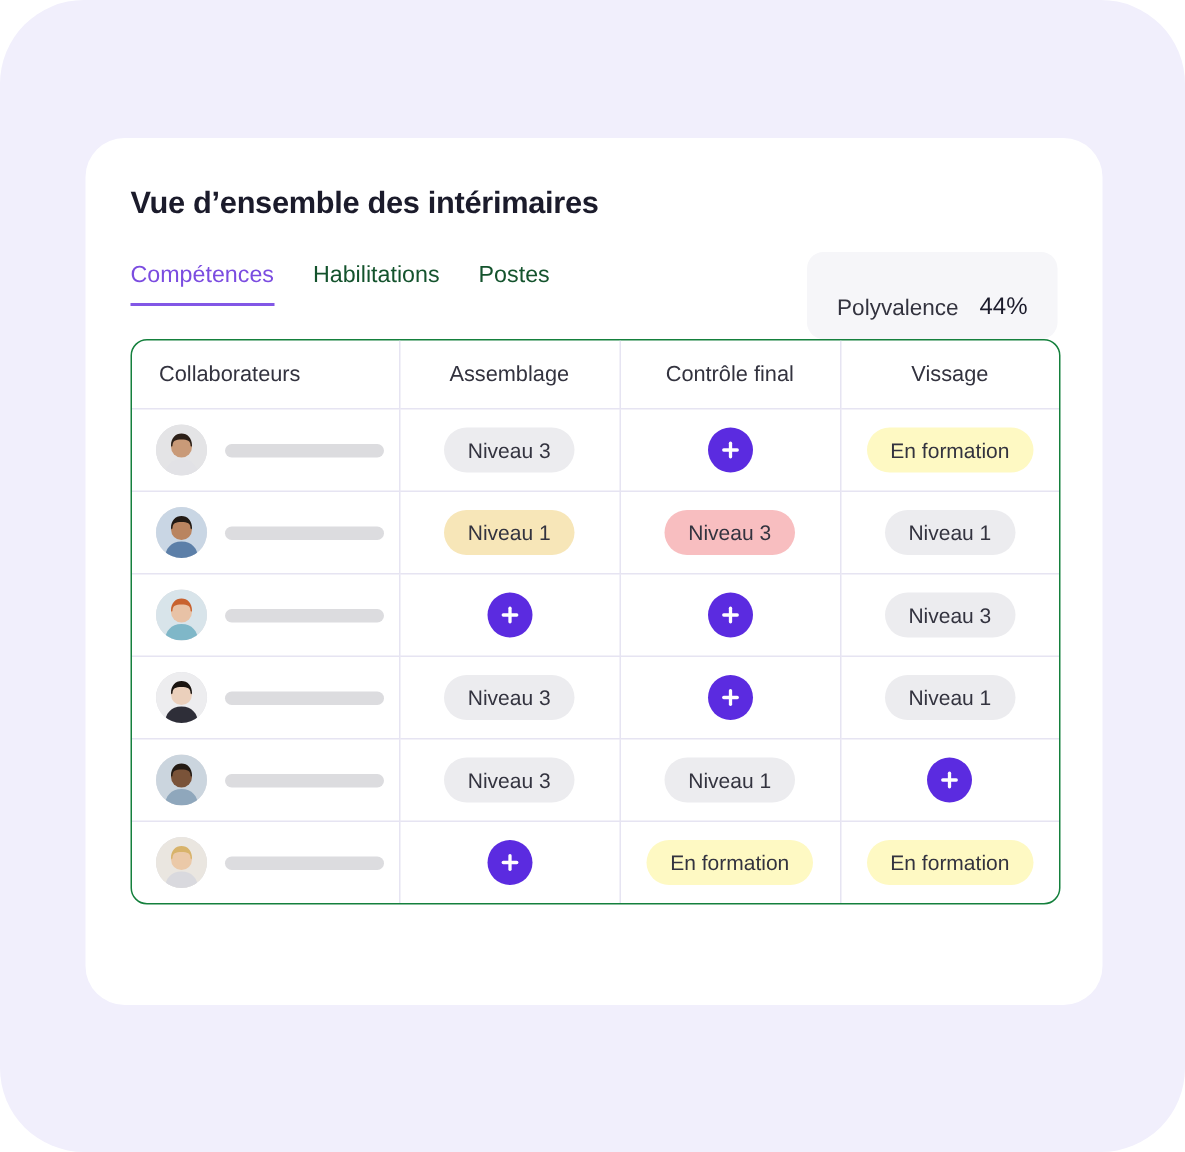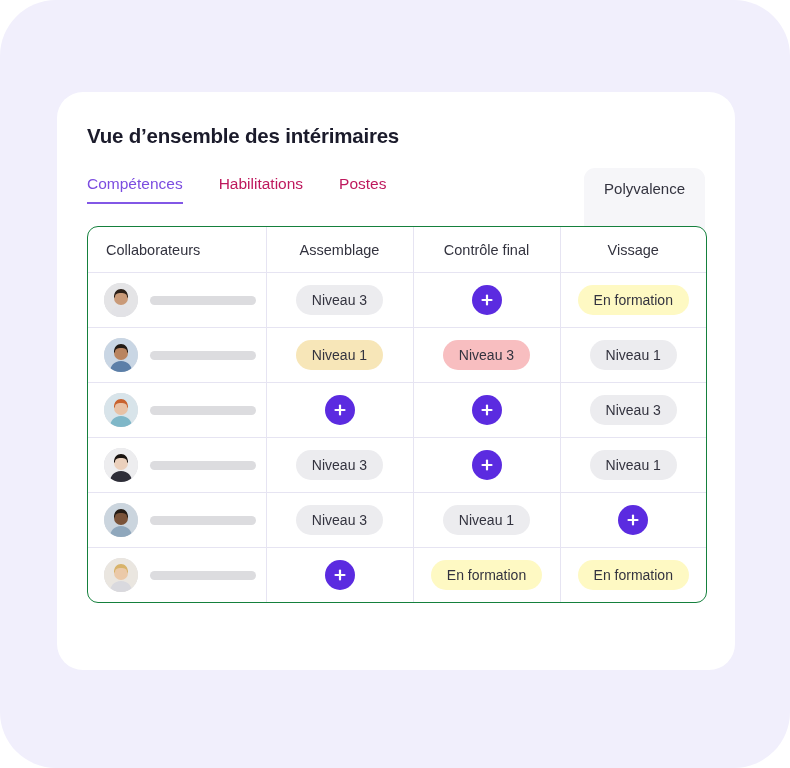--- a/index.html
+++ b/index.html
@@ -58,46 +58,45 @@
     top: 83px;
     width: 618px;
     height: 40px;
   }
   .tabs {
     position: absolute;
     left: 0;
     top: 0;
     display: flex;
     align-items: flex-start;
-    gap: 36px;
+    gap: 26px;
   }
   .tab {
     font-size: 15.5px;
-    color: #be185d;
+    color: #14532d;
     padding-bottom: 9px;
     cursor: pointer;
     white-space: nowrap;
   }
   .tab.active {
     color: #7B4CE0;
     border-bottom: 2px solid #8257E6;
   }
 
   .polyvalence {
     position: absolute;
     right: 0;
     top: -7px;
     background: #F6F6F9;
     border-radius: 11px;
     padding: 12px 20px;
     display: flex;
     align-items: flex-end;
     gap: 14px;
     white-space: nowrap;
-    flex-direction: column;
   }
   .poly-label {
     font-size: 15px;
     color: #33333F;
   }
   .poly-value {
     font-size: 16px;
     color: #1B1B2B;
     font-weight: 500;
     margin-top: 16px;

